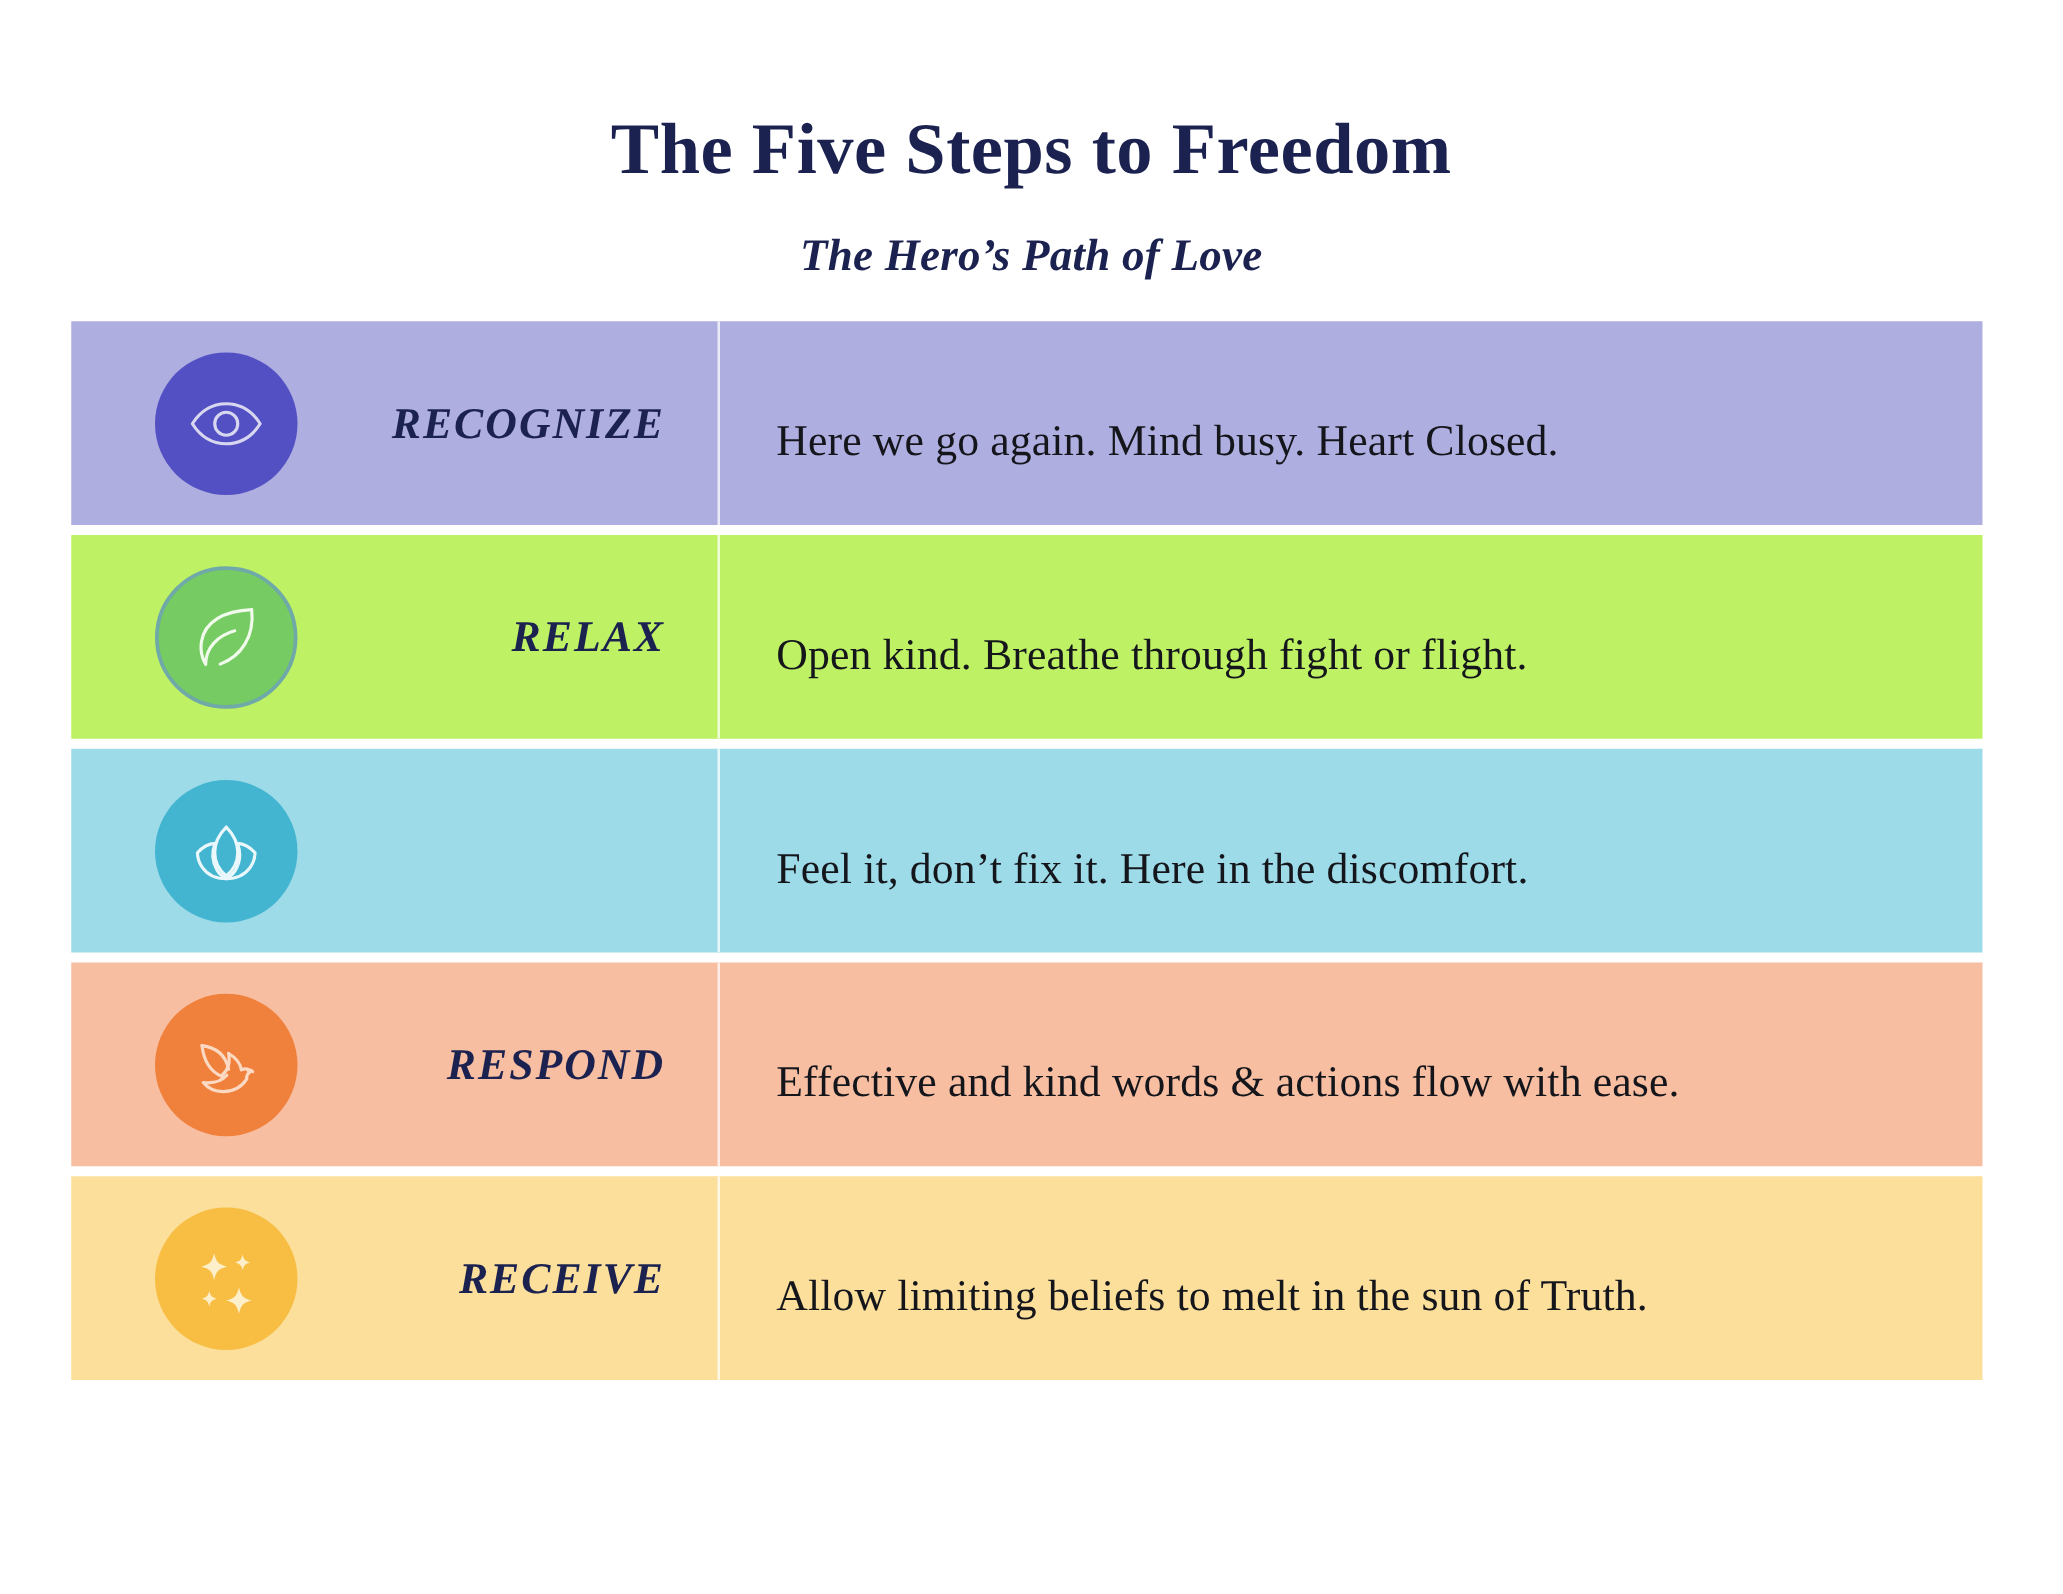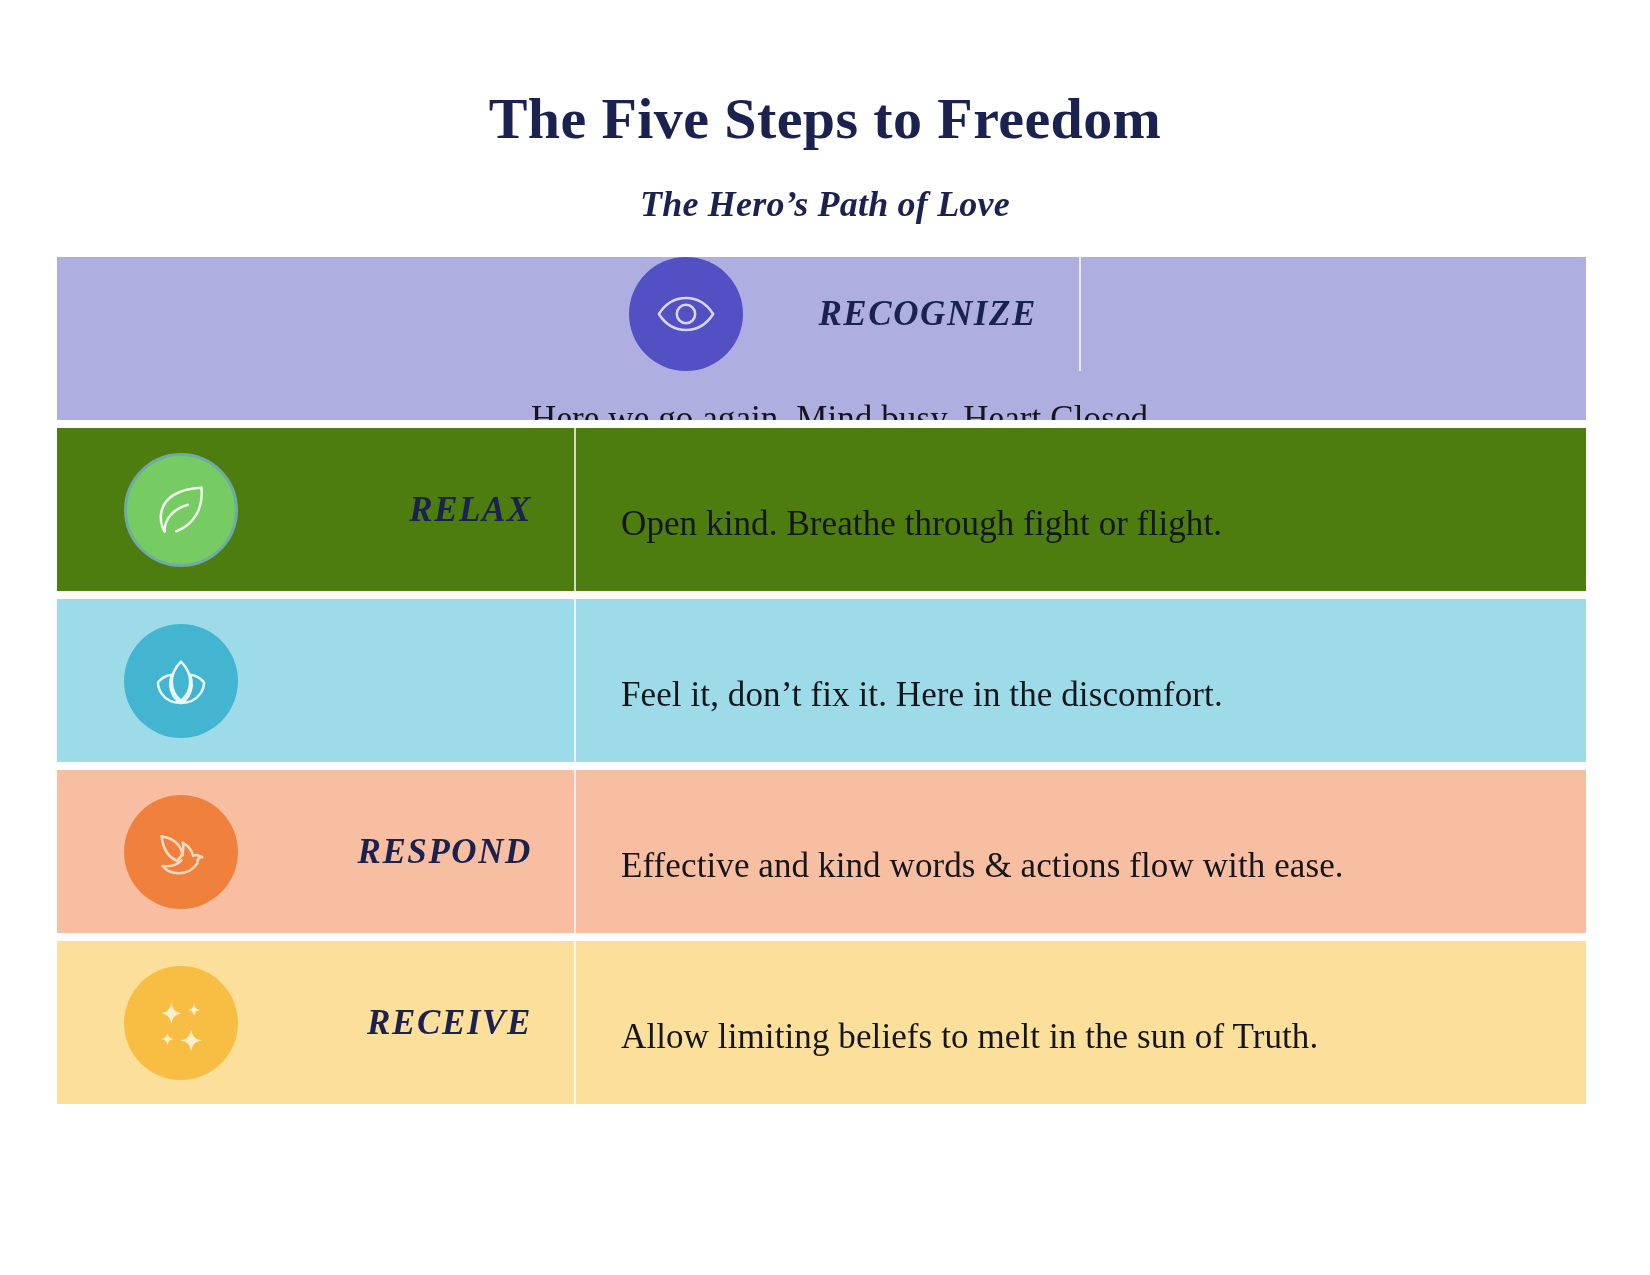--- a/index.html
+++ b/index.html
@@ -136,37 +136,37 @@
 <body>
 
 <div class="page">
 
   <div class="header">
     <h1 class="title">The Five Steps to Freedom</h1>
     <h2 class="subtitle">The Hero’s Path of Love</h2>
   </div>
 
   <div class="rows" id="rows">
-      <div class="row" style="background: rgb(175, 174, 224); flex-direction: column;">
+      <div class="row" style="background: rgb(175, 174, 224);">
         <div class="row-left">
           <div class="icon-badge" style="background: rgb(83, 80, 196);">
             <span>
               <svg width="62" height="62" viewBox="0 0 64 64" fill="none" stroke="#D8D7F0" stroke-width="2.6" stroke-linecap="round" stroke-linejoin="round">
                 <path d="M4 32c7-11 16.5-16.5 28-16.5S53 21 60 32c-7 11-16.5 16.5-28 16.5S11 43 4 32z"></path>
                 <circle cx="32" cy="32" r="9.5"></circle>
               </svg>
             </span>
           </div>
           <div class="step-label">RECOGNIZE</div>
         </div>
         <div class="row-right">
           <div class="step-desc">Here we go again. Mind busy. Heart Closed.</div>
         </div>
       </div>
-      <div class="row" style="background: #4d7c0f;">
+      <div class="row" style="background: #bef264;">
         <div class="row-left">
           <div class="icon-badge" style="background: rgb(118, 203, 98); border: 3px solid rgb(111, 169, 168);">
             <span>
               <svg width="62" height="62" viewBox="0 0 64 64" fill="none" stroke="#F0FBEC" stroke-width="2.6" stroke-linecap="round" stroke-linejoin="round">
                 <path d="M53 9C30 10 14 19 11.5 35.5 9.8 46.6 15 54 15 54"></path>
                 <path d="M53 9c2.5 22-8.5 38.5-26 45"></path>
                 <path d="M15 54c0-13 9.5-23.5 24-27.5"></path>
               </svg>
             </span>
           </div>

